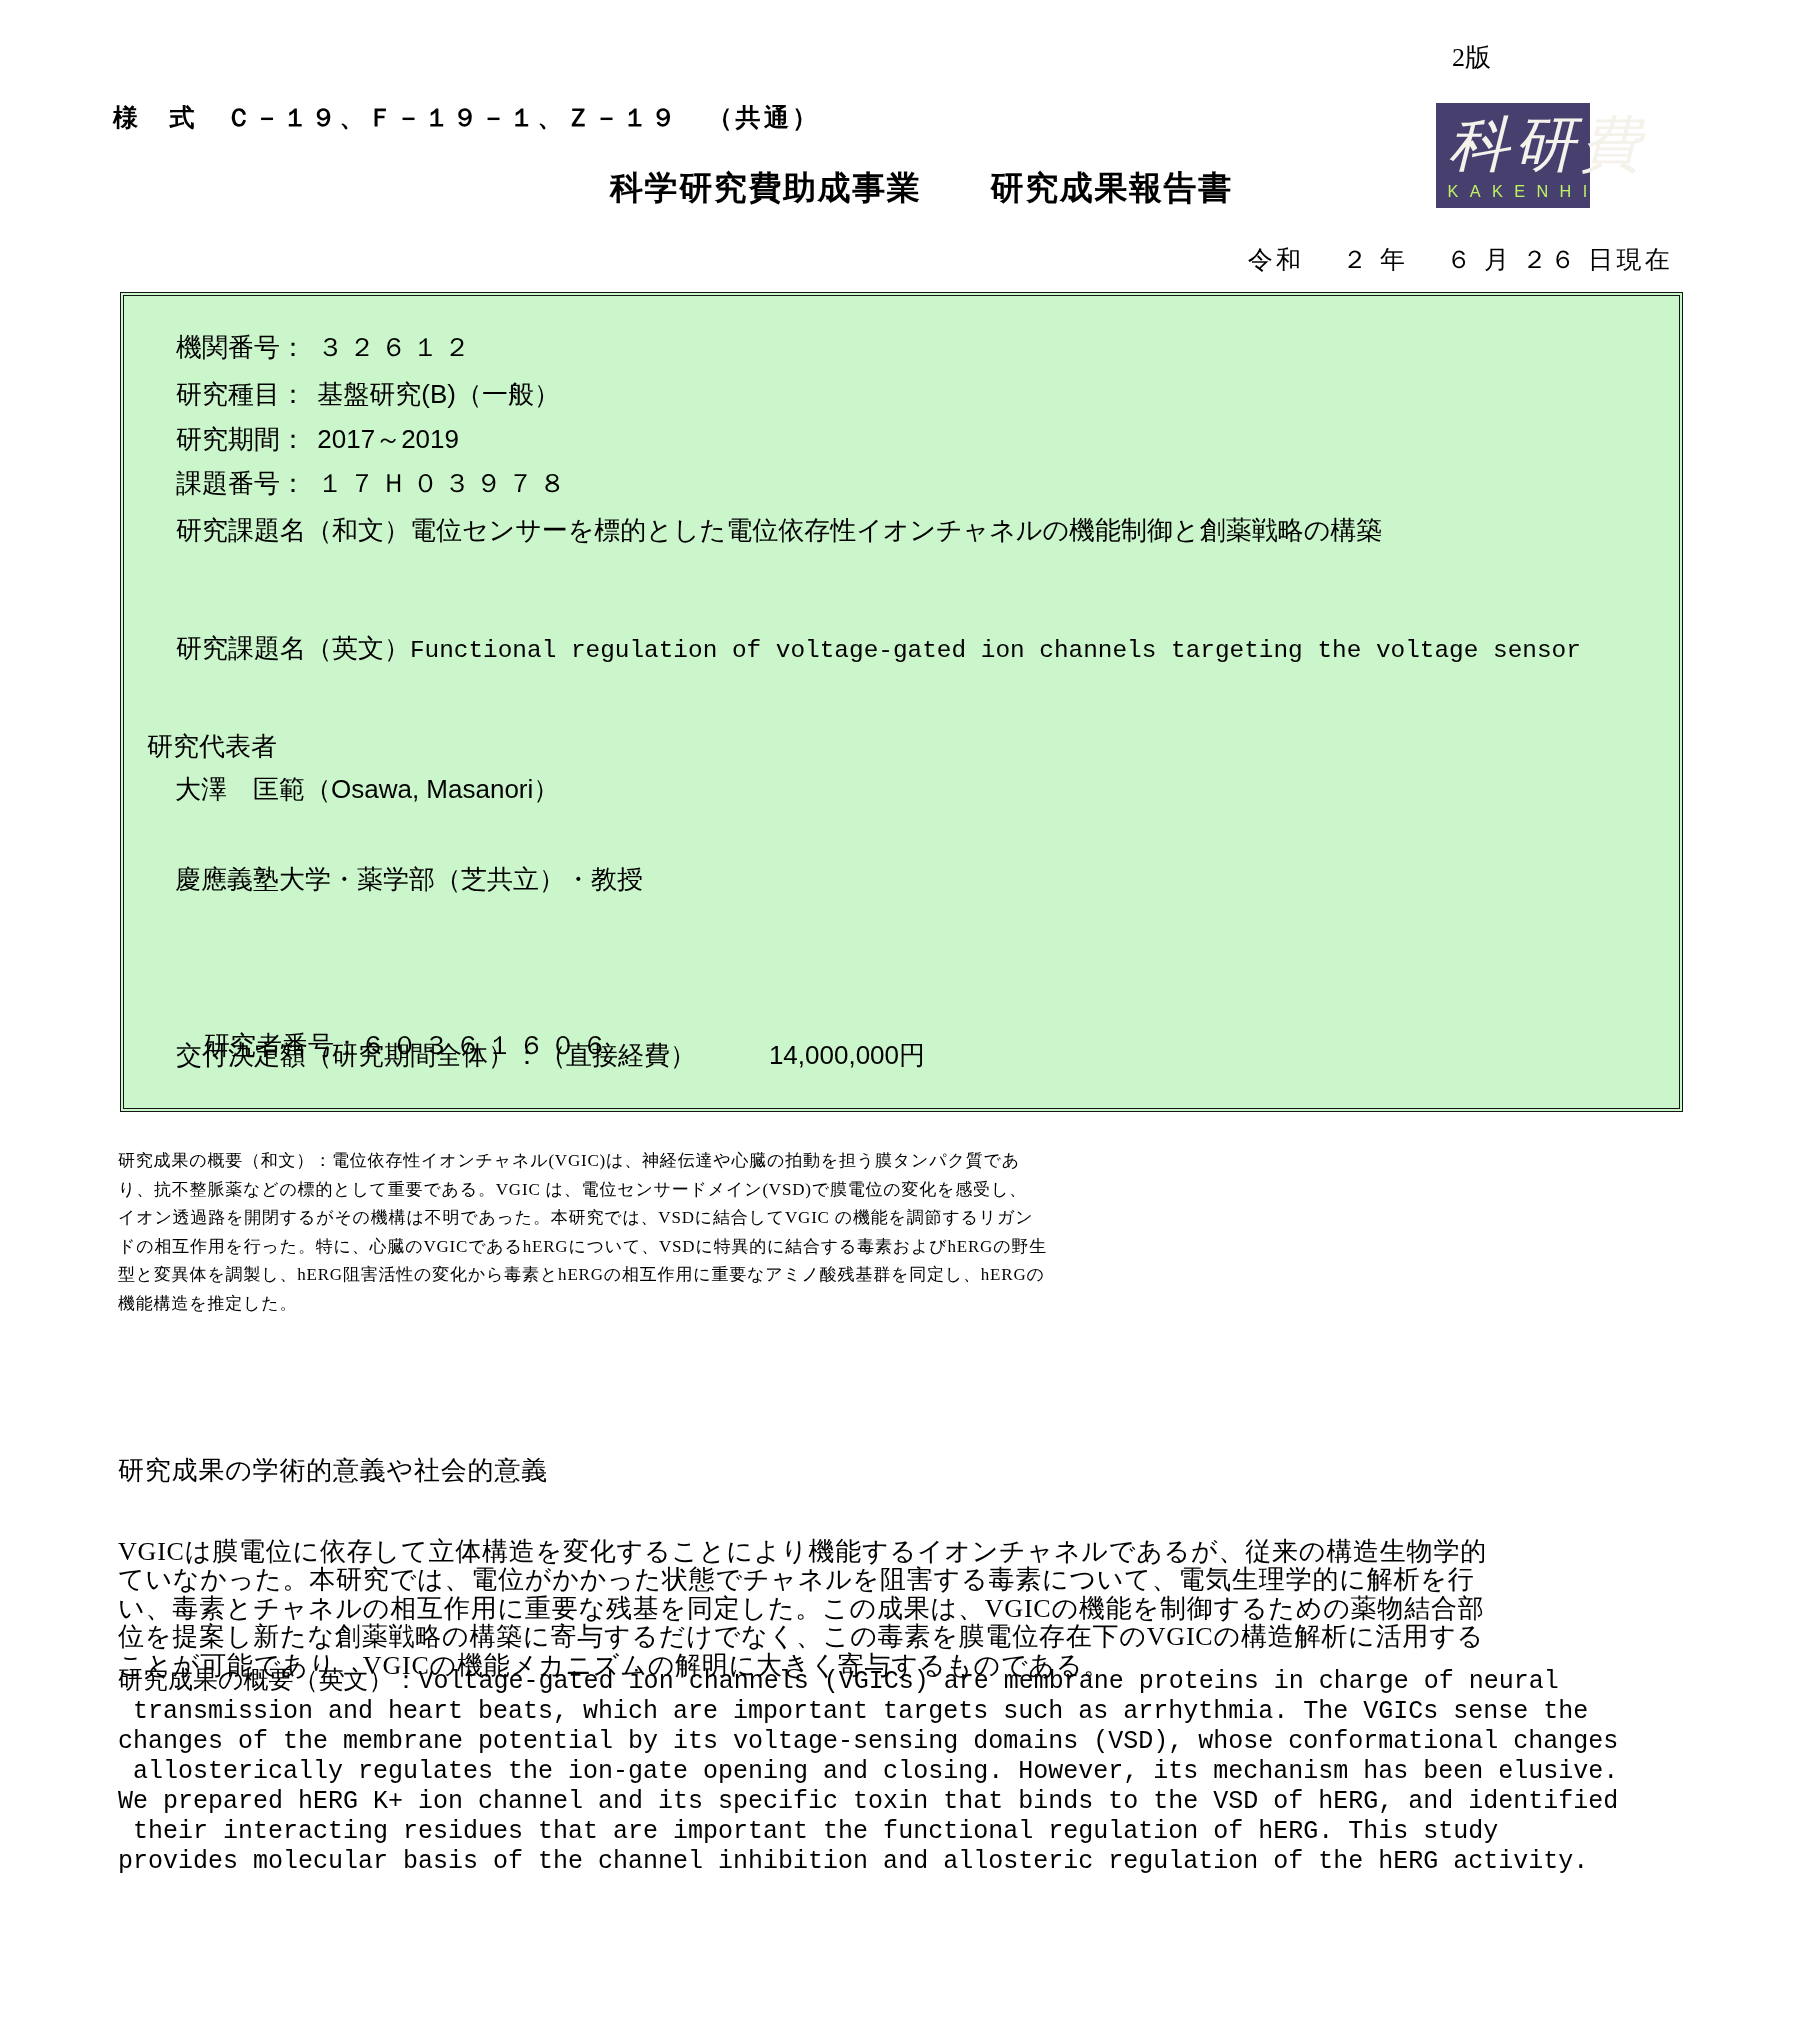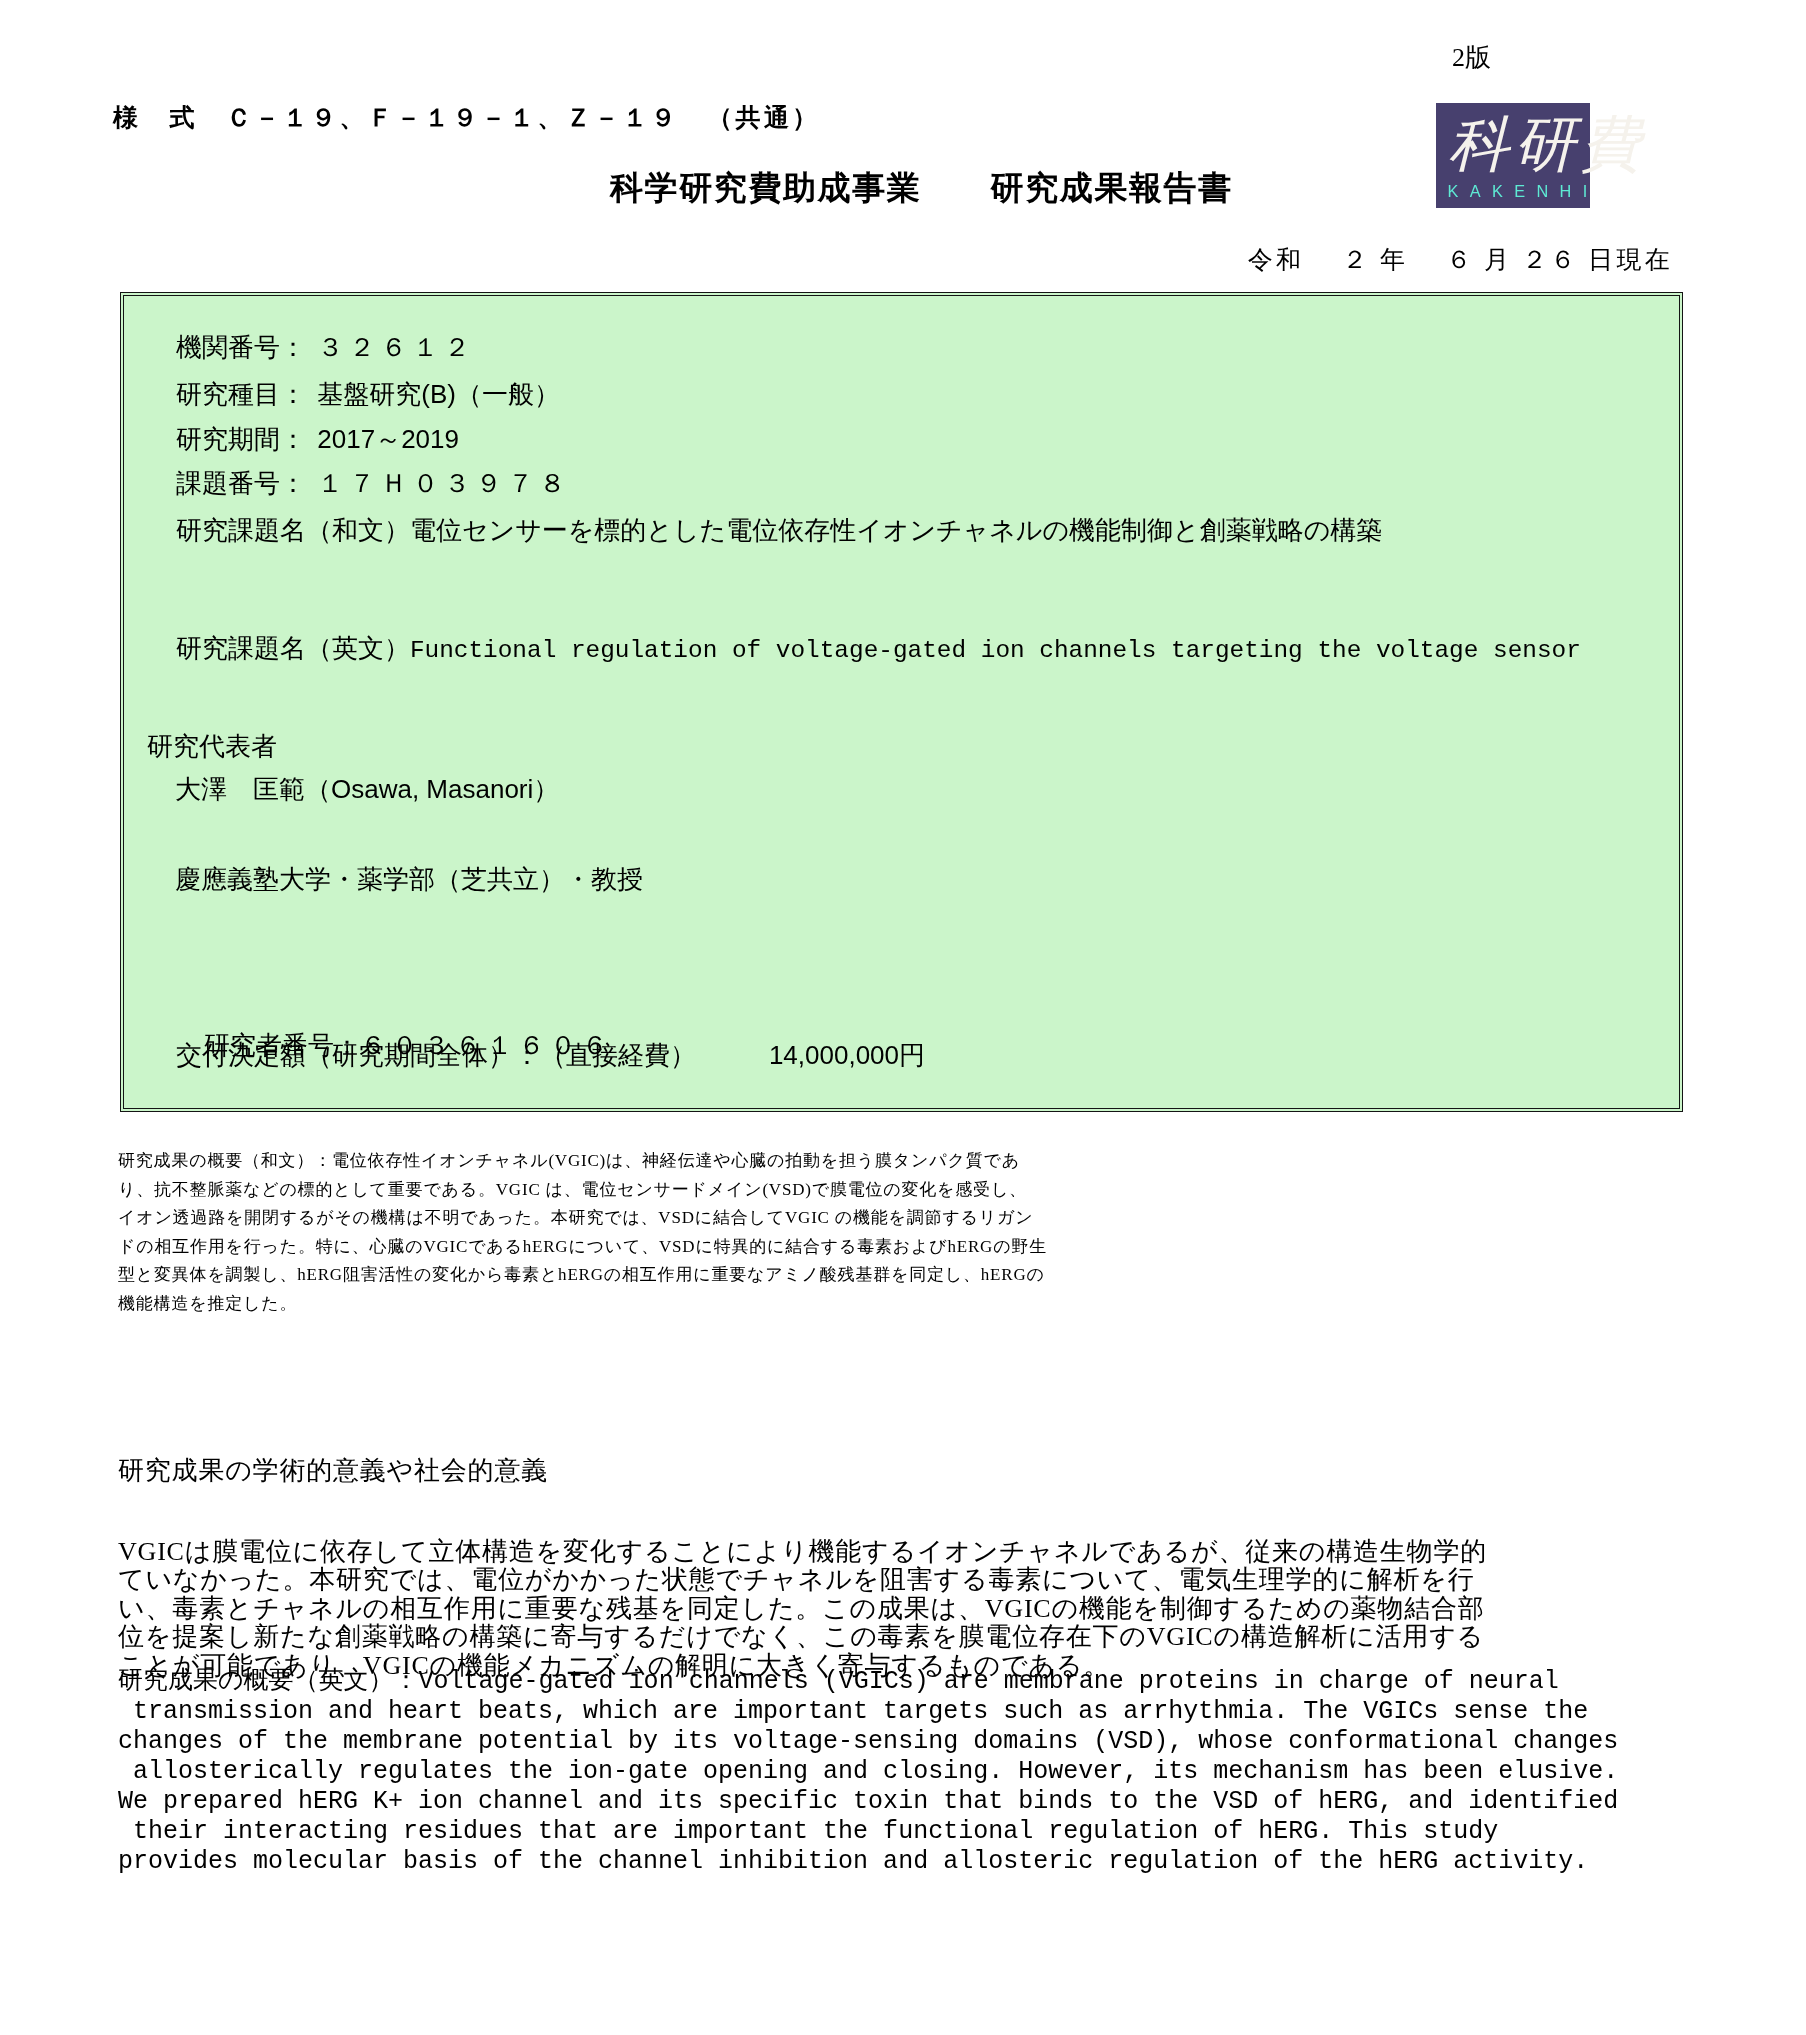--- a/index.html
+++ b/index.html
@@ -16,21 +16,21 @@
   .doc-title{left:610px;top:171px;font-size:33px;font-weight:bold;letter-spacing:1.6px;}
   .date-line{right:134px;top:247px;font-size:25px;letter-spacing:3.3px;}
 
   
   .logo{left:1436px;top:103px;width:154px;height:105px;}
   .logo-kanji{position:absolute;top:10.6px;left:0;width:100%;text-align:center;
               font-size:61px;letter-spacing:4.9px;padding-left:12px;box-sizing:border-box;
               color:#f5f2ec;line-height:1;font-style:italic;}
   .logo-roman{position:absolute;top:80px;left:0;width:100%;text-align:center;
               font-size:16.3px;letter-spacing:11.4px;padding-left:11.4px;box-sizing:border-box;
-              color:#5eead4;line-height:1;font-weight:400;}
+              color:#bef264;line-height:1;font-weight:400;}
 
   
   .info-box{left:120px;top:292px;width:1563px;height:820px;border:1.2px solid #141414;box-sizing:border-box;}
   .info-inner{position:absolute;left:2.4px;top:2.4px;right:2.4px;bottom:2.4px;border:0.8px solid #141414;}
   .irow{position:absolute;font-size:26px;line-height:1;white-space:pre;}
   .ival-sp{letter-spacing:5.7px;margin-left:11.4px;}
   .ival{margin-left:11.4px;}
   .ival0{margin-left:0;}
 
   

